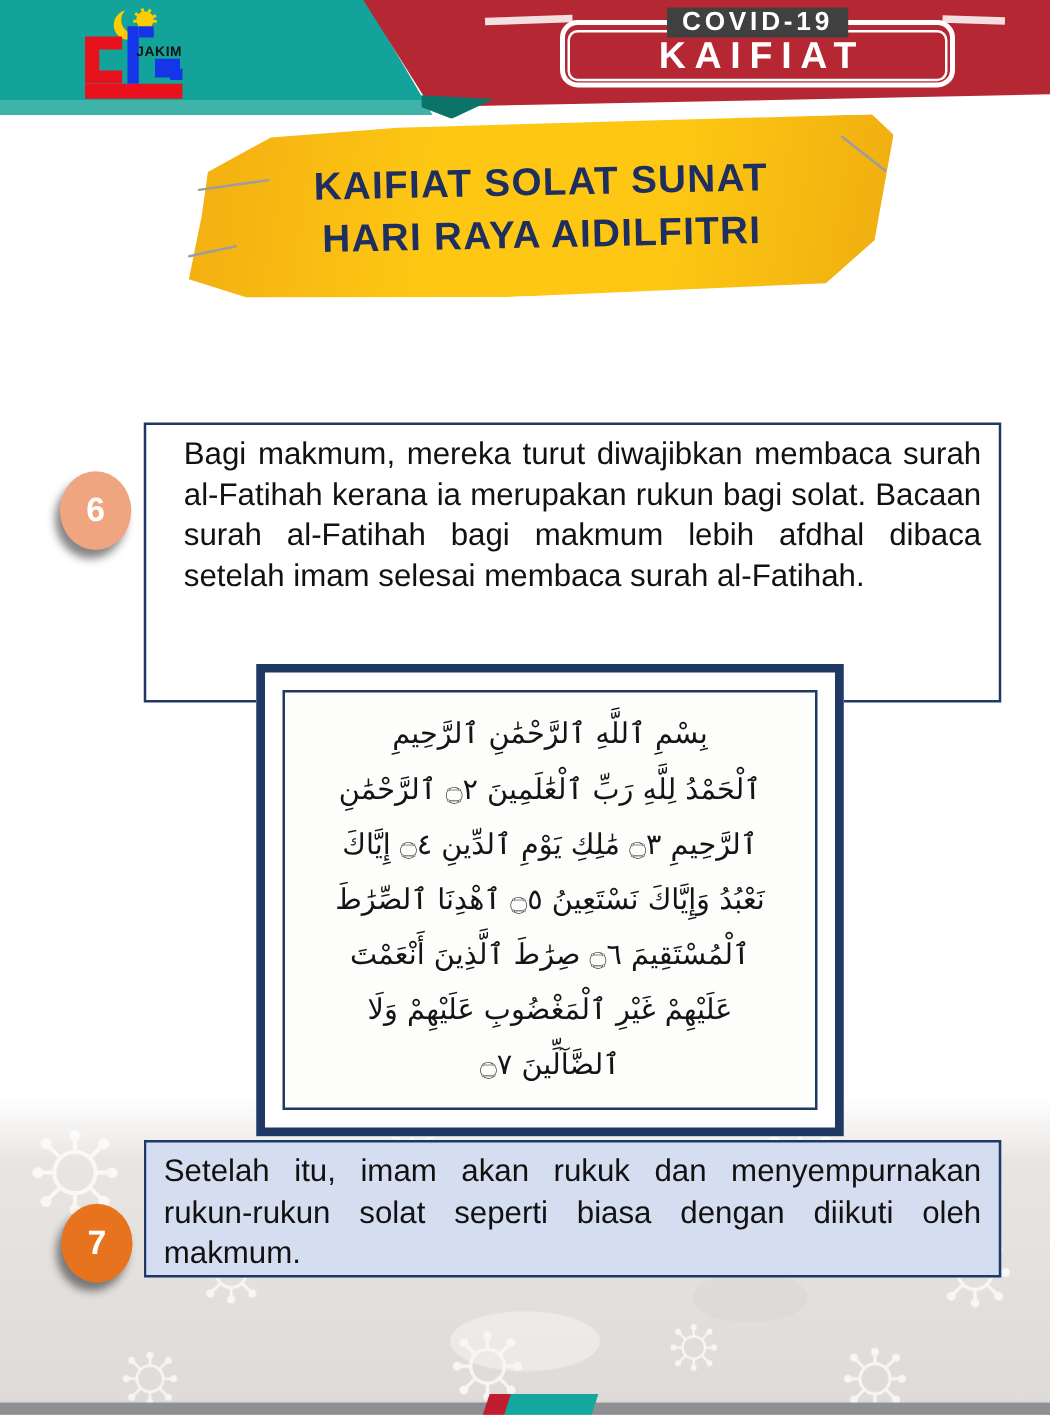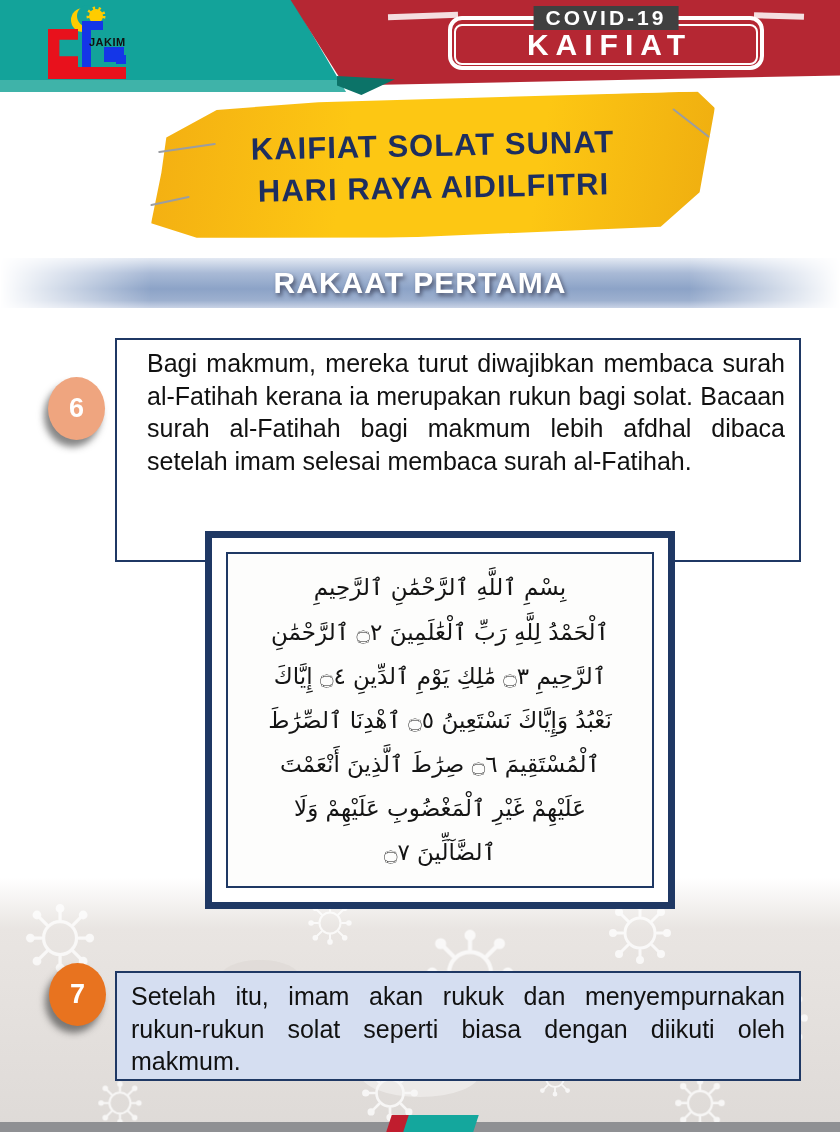--- a/index.html
+++ b/index.html
@@ -9,21 +9,21 @@
   
   .hdr-teal{position:absolute;left:0;top:0;width:840px;height:92px;
     background:linear-gradient(180deg,#13A39A 0 87%,#3FB3A9 87% 100%);
     clip-path:polygon(0 0,34.8% 0,41.2% 100%,0 100%);}
   .hdr-red{position:absolute;left:0;top:0;width:840px;height:92px;background:#B52733;
     clip-path:polygon(34.6% 0,100% 0,100% 82%,41% 93%);}
   .hdr-darktri{position:absolute;left:337px;top:74px;width:58px;height:21px;background:#0C7368;
     clip-path:polygon(0 10%,100% 25%,42% 100%,0 55%);}
 
   
-  .logo{position:absolute;left:36px;top:3px;width:100px;height:88px;}
+  .logo{position:absolute;left:56px;top:3px;width:100px;height:88px;}
   .logo .blk{position:absolute;}
   .k-red1{left:12px;top:26px;width:30px;height:38px;background:#E8111C;
     clip-path:polygon(0 0,100% 0,100% 28%,38% 28%,38% 72%,100% 72%,100% 100%,0 100%);}
   .k-blue1{left:46px;top:18px;width:9px;height:46px;background:#1436E8;}
   .k-blue2{left:55px;top:18px;width:12px;height:9px;background:#1436E8;}
   .k-blue3{left:68px;top:44px;width:20px;height:15px;background:#1436E8;}
   .k-red2{left:12px;top:64px;width:78px;height:12px;background:#E8111C;}
   .k-blue4{left:80px;top:52px;width:10px;height:9px;background:#1436E8;}
   .logo-label{position:absolute;left:53px;top:33px;font-size:11px;font-weight:bold;color:#111;
     letter-spacing:0.5px;}
@@ -63,21 +63,21 @@
 
   
   .step-badge{position:absolute;width:57px;height:63px;border-radius:50%;color:#fff;font-weight:bold;
     font-size:27px;display:flex;align-items:center;justify-content:center;z-index:3;
     box-shadow:-4px 7px 7px rgba(35,35,35,.55);}
   .badge-6{left:48px;top:377px;}
   .badge-7{left:49px;top:963px;}
   .step-box{position:absolute;left:115px;width:686px;border:2px solid #1F3864;box-sizing:border-box;
     color:#111;font-size:25px;line-height:1.3;text-align:justify;padding:7px 14px;z-index:2;}
   .box-6{top:338px;height:224px;background:#fff;padding-left:30px;}
-  .box-7{top:971px;height:110px;}
+  .box-7{top:912px;height:110px;}
 
   
   .quran-outer{position:absolute;left:205px;top:531px;width:470px;height:378px;background:#fff;
     border:7px solid #1F3864;padding:14px;box-sizing:border-box;z-index:2;}
   .quran-inner{width:100%;height:100%;border:2px solid #1F3864;box-sizing:border-box;
     display:flex;align-items:center;justify-content:center;background:#FDFDFC;}
   .quran-text{direction:rtl;font-family:"DejaVu Sans",sans-serif;font-size:23px;line-height:1.92;
     text-align:center;white-space:pre-line;color:#141414;}
 
   
@@ -126,23 +126,20 @@
   </div>
 
   <div class="banner">
     <div class="banner-line">KAIFIAT SOLAT SUNAT</div>
     <div class="banner-line">HARI RAYA AIDILFITRI</div>
   </div>
   <div class="pencil pencil1"></div>
   <div class="pencil pencil2"></div>
   <div class="pencil pencil3"></div>
 
-  <div class="section-bar">
-    <span class="section-label">RAKAAT PERTAMA</span>
-  </div>
 
   <div class="step-badge badge-6" style="background: rgb(239, 165, 127);">
     <span>6</span>
   </div>
   <div class="step-box box-6">
     <span>Bagi makmum, mereka turut diwajibkan membaca surah al-Fatihah kerana ia merupakan rukun bagi solat. Bacaan surah al-Fatihah bagi makmum lebih afdhal dibaca setelah imam selesai membaca surah al-Fatihah.</span>
   </div>
 
   <div class="quran-outer">
     <div class="quran-inner">

